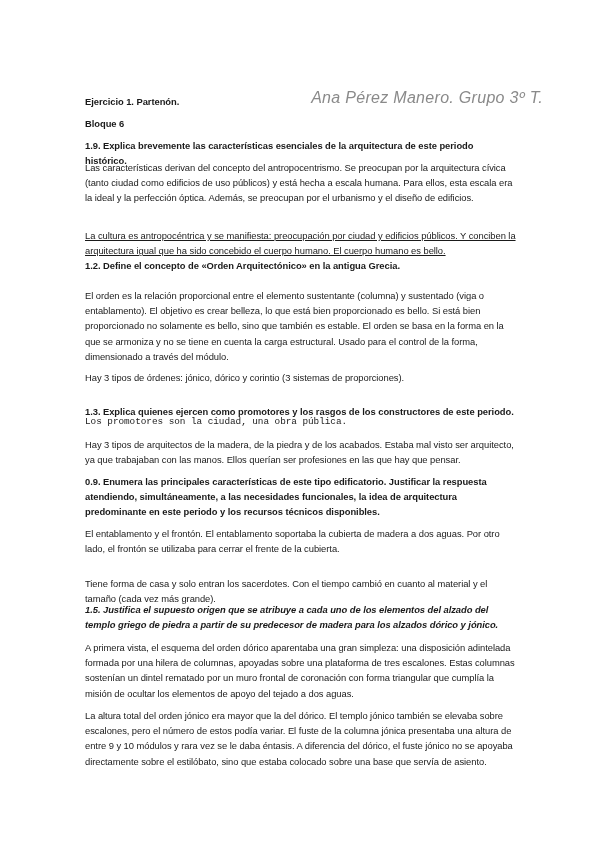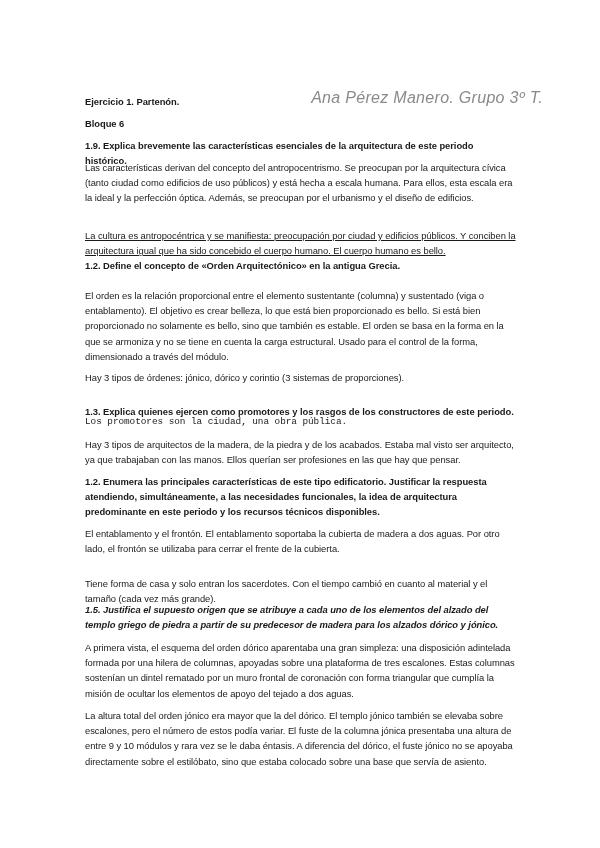--- a/index.html
+++ b/index.html
@@ -60,21 +60,21 @@
   <p class="block" style="top:228px;text-decoration:underline;">La cultura es antropocéntrica y se manifiesta: preocupación por ciudad y edificios públicos. Y conciben la arquitectura igual que ha sido concebido el cuerpo humano. El cuerpo humano es bello.</p>
 
   <p class="block bold" style="top:258px;">1.2. Define el concepto de «Orden Arquitectónico» en la antigua Grecia.</p>
   <p class="block" style="top:288px;">El orden es la relación proporcional entre el elemento sustentante (columna) y sustentado (viga o entablamento). El objetivo es crear belleza, lo que está bien proporcionado es bello. Si está bien proporcionado no solamente es bello, sino que también es estable. El orden se basa en la forma en la que se armoniza y no se tiene en cuenta la carga estructural. Usado para el control de la forma, dimensionado a través del módulo.</p>
   <p class="block" style="top:370px;">Hay 3 tipos de órdenes: jónico, dórico y corintio (3 sistemas de proporciones).</p>
 
   <p class="block bold" style="top:392px;margin-top:12px;">1.3. Explica quienes ejercen como promotores y los rasgos de los constructores de este periodo.</p>
   <p class="block" style="top:414px;font-family:Liberation Mono, monospace;">Los promotores son la ciudad, una obra pública.</p>
   <p class="block" style="top:437px;">Hay 3 tipos de arquitectos de la madera, de la piedra y de los acabados. Estaba mal visto ser arquitecto, ya que trabajaban con las manos. Ellos querían ser profesiones en las que hay que pensar.</p>
 
-  <p class="block bold" style="top:474px;">1.2. Enumera las principales características de este tipo edificatorio. Justificar la respuesta atendiendo, simultáneamente, a las necesidades funcionales, la idea de arquitectura predominante en este periodo y los recursos técnicos disponibles.</p>
+  <p class="block bold" style="top:474px;">0.9. Enumera las principales características de este tipo edificatorio. Justificar la respuesta atendiendo, simultáneamente, a las necesidades funcionales, la idea de arquitectura predominante en este periodo y los recursos técnicos disponibles.</p>
   <p class="block" style="top:526px;">El entablamento y el frontón. El entablamento soportaba la cubierta de madera a dos aguas. Por otro lado, el frontón se utilizaba para cerrar el frente de la cubierta.</p>
   <p class="block" style="top:576px;">Tiene forma de casa y solo entran los sacerdotes. Con el tiempo cambió en cuanto al material y el tamaño (cada vez más grande).</p>
 
   <p class="block bold" style="top:602px;font-style:italic;">1.5. Justifica el supuesto origen que se atribuye a cada uno de los elementos del alzado del templo griego de piedra a partir de su predecesor de madera para los alzados dórico y jónico.</p>
   <p class="block" style="top:640px;">A primera vista, el esquema del orden dórico aparentaba una gran simpleza: una disposición adintelada formada por una hilera de columnas, apoyadas sobre una plataforma de tres escalones. Estas columnas sostenían un dintel rematado por un muro frontal de coronación con forma triangular que cumplía la misión de ocultar los elementos de apoyo del tejado a dos aguas.</p>
   <p class="block" style="top:708px;">La altura total del orden jónico era mayor que la del dórico. El templo jónico también se elevaba sobre escalones, pero el número de estos podía variar. El fuste de la columna jónica presentaba una altura de entre 9 y 10 módulos y rara vez se le daba éntasis. A diferencia del dórico, el fuste jónico no se apoyaba directamente sobre el estilóbato, sino que estaba colocado sobre una base que servía de asiento.</p>
 
 </div>
 
 </body></html>

